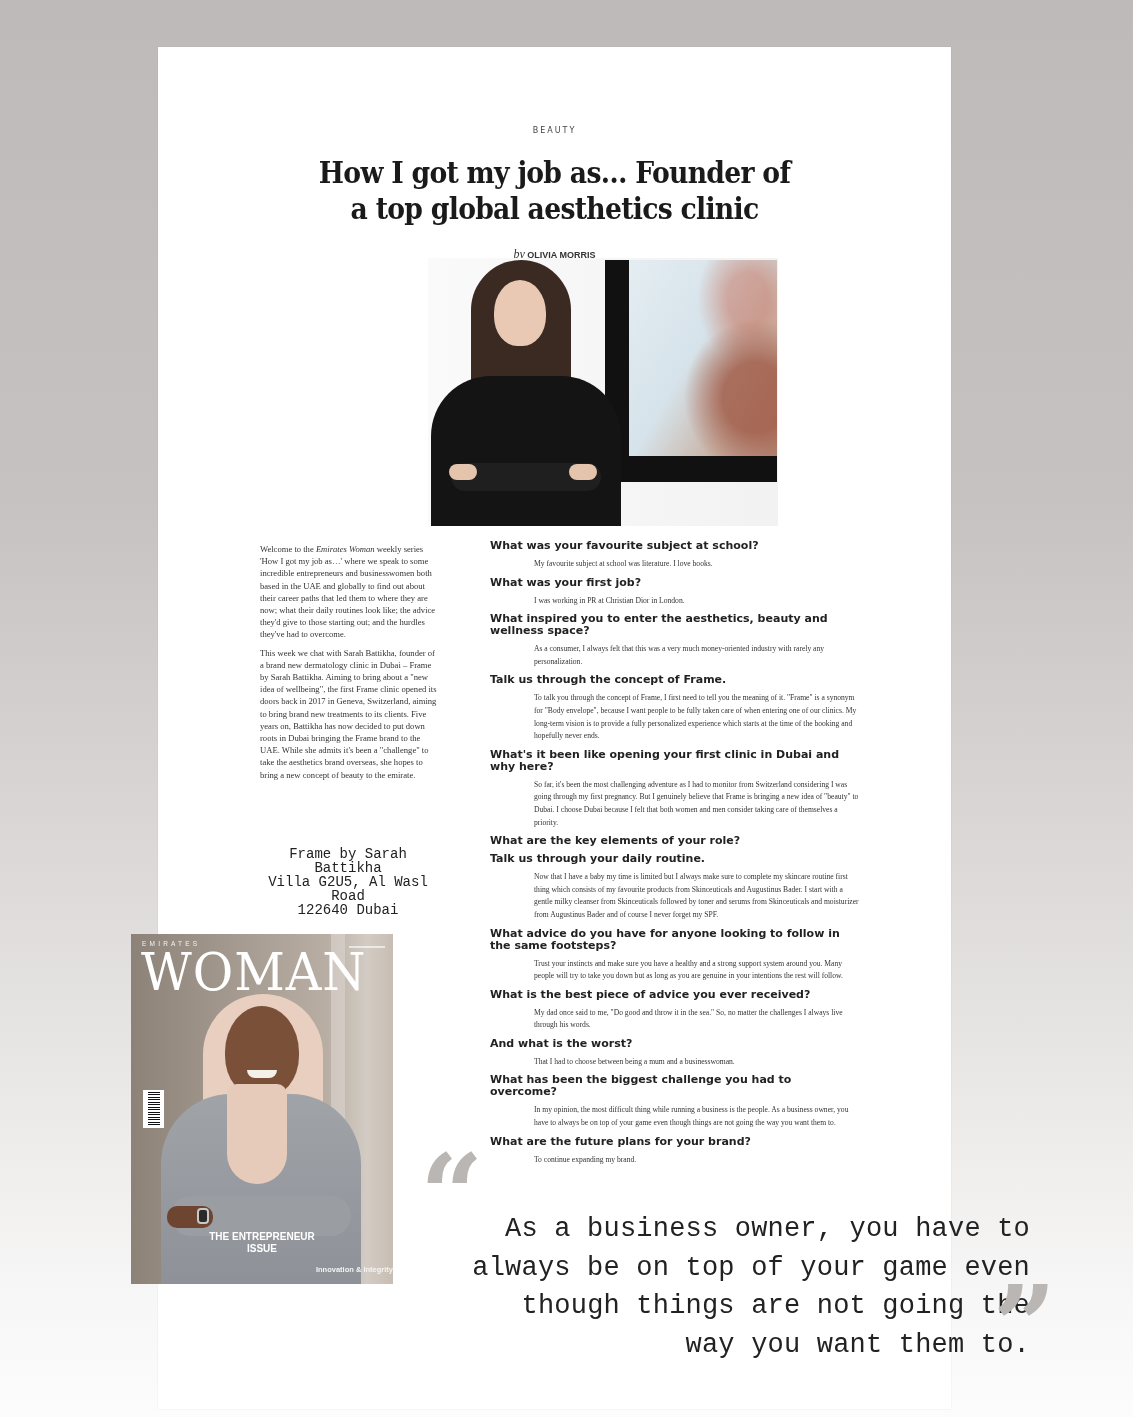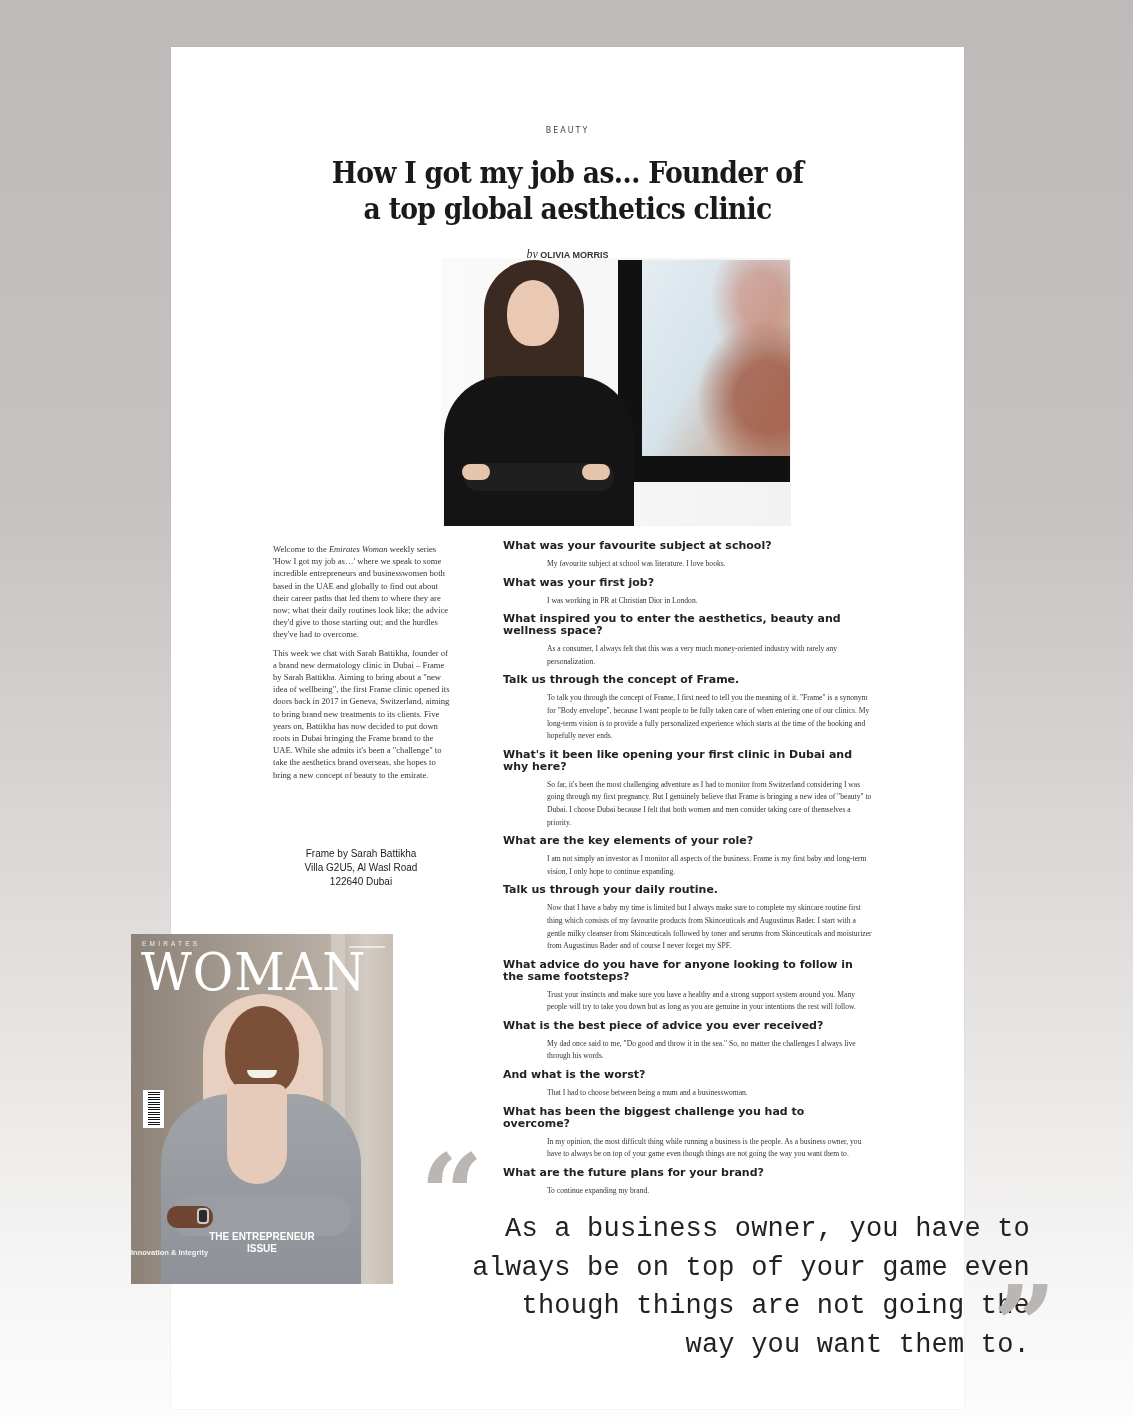--- a/index.html
+++ b/index.html
@@ -4,21 +4,21 @@
   <style>
     * { box-sizing: border-box; margin: 0; padding: 0; }
     html, body { width: 1133px; height: 1417px; overflow: hidden; }
     body {
       position: relative;
       background: linear-gradient(to bottom, #bfbaba 0px, #c6c2c1 500px, #dedbda 900px, #eeedec 1150px, #f8f7f7 1300px, #fdfcfc 1417px);
       font-family: "Liberation Serif", serif;
       color: #222;
     }
     .page {
-      position: absolute; left: 171px; top: 47px; width: 793px; height: 1362px;
+      position: absolute; left: 158px; top: 47px; width: 793px; height: 1362px;
       background: #ffffff;
       box-shadow: 0 0 1px rgba(0,0,0,0.15);
     }
     .kicker {
       position: absolute; top: 79px; left: 0; width: 100%; text-align: center;
       font-family: "DejaVu Sans", sans-serif; font-size: 8px; letter-spacing: 2px; color: #444;
     }
     .headline {
       position: absolute; top: 108px; left: 0; width: 100%; text-align: center;
       font-family: "DejaVu Serif", serif; font-size: 29px; line-height: 36px; color: #1a1a1a;
@@ -65,21 +65,21 @@
     .hero .hand.l { left: 18px; }
     .hero .hand.r { left: 138px; }
     
     .intro {
       position: absolute; left: 102px; top: 496px; width: 178px;
       font-family: "Liberation Serif", serif; font-size: 8.6px; line-height: 12.2px; color: #333;
     }
     .intro p { margin-bottom: 6px; }
     .address {
       position: absolute; left: 110px; top: 800px; width: 160px; text-align: center;
-      font-family: Liberation Sans, sans-serif; font-size: 10px; line-height: 14px; color: #222;
+      font-family: Liberation Mono, monospace; font-size: 14px; line-height: 14px; color: #222;
     }
     
     .qa {
       position: absolute; left: 332px; top: 493px; width: 370px;
     }
     .qa .q {
       font-family: "DejaVu Sans", sans-serif; font-weight: bold; font-size: 11px; line-height: 12px;
       color: #222; margin-bottom: 6px;
     }
     .qa .a {
@@ -128,21 +128,21 @@
       background-image: repeating-linear-gradient(to bottom, #111 0 1px, #fff 1px 2px, #111 2px 3px, #fff 3px 5px);
       background-size: 12px 100%; background-repeat: no-repeat; background-position: center;
       border: 2px solid #fff;
     }
     .cover .issue-title {
       position: absolute; left: 0; top: 297px; width: 100%; text-align: center;
       font-family: "Liberation Sans", sans-serif; font-weight: bold; font-size: 10px; line-height: 12px;
       color: #ffffff; letter-spacing: 0px;
     }
     .cover .issue-sub {
-      position: absolute; left: 0; top: 314px; width: 100%; text-align: left;
+      position: absolute; left: 0; top: 331px; width: 100%; text-align: right;
       font-family: "Liberation Sans", sans-serif; font-weight: bold; font-size: 7.5px; color: #f4f4f4;
     }
     
     .quote-open {
       position: absolute; left: 420px; top: 1140px;
       font-family: "DejaVu Serif", serif; font-weight: bold; font-size: 110px; line-height: 110px; color: #b9b6b4;
     }
     .quote-close {
       position: absolute; left: 993px; top: 1272px;
       font-family: "DejaVu Serif", serif; font-weight: bold; font-size: 110px; line-height: 110px; color: #b9b6b4;
@@ -199,21 +199,20 @@
     <div class="a">My favourite subject at school was literature. I love books.</div>
     <div class="q">What was your first job?</div>
     <div class="a">I was working in PR at Christian Dior in London.</div>
     <div class="q">What inspired you to enter the aesthetics, beauty and wellness space?</div>
     <div class="a">As a consumer, I always felt that this was a very much money-oriented industry with rarely any personalization.</div>
     <div class="q">Talk us through the concept of Frame.</div>
     <div class="a">To talk you through the concept of Frame, I first need to tell you the meaning of it. "Frame" is a synonym for "Body envelope", because I want people to be fully taken care of when entering one of our clinics. My long-term vision is to provide a fully personalized experience which starts at the time of the booking and hopefully never ends.</div>
     <div class="q">What's it been like opening your first clinic in Dubai and why here?</div>
     <div class="a">So far, it's been the most challenging adventure as I had to monitor from Switzerland considering I was going through my first pregnancy. But I genuinely believe that Frame is bringing a new idea of  "beauty" to Dubai. I choose Dubai because I felt that both women and men consider taking care of themselves a priority.</div>
     <div class="q">What are the key elements of your role?</div>
-    <div class="a">I am not simply an investor as I monitor all aspects of the business. Frame is my first baby and long-term vision, I only hope to continue expanding.</div>
     <div class="q">Talk us through your daily routine.</div>
     <div class="a">Now that I have a baby my time is limited but I always make sure to complete my skincare routine first thing which consists of my favourite products from Skinceuticals and Augustinus Bader. I start with a gentle milky cleanser from Skinceuticals followed by toner and serums from Skinceuticals and moisturizer from Augustinus Bader and of course I never forget my SPF.</div>
     <div class="q">What advice do you have for anyone looking to follow in the same footsteps?</div>
     <div class="a">Trust your instincts and make sure you have a healthy and a strong support system around you. Many people will try to take you down but as long as you are genuine in your intentions the rest will follow.</div>
     <div class="q">What is the best piece of advice you ever received?</div>
     <div class="a">My dad once said to me, "Do good and throw it in the sea." So, no matter the challenges I always live through his words.</div>
     <div class="q">And what is the worst?</div>
     <div class="a">That I had to choose between being a mum and a businesswoman.</div>
     <div class="q">What has been the biggest challenge you had to overcome?</div>
     <div class="a">In my opinion, the most difficult thing while running a business is the people. As a business owner, you have to always be on top of your game even though things are not going the way you want them to.</div>

